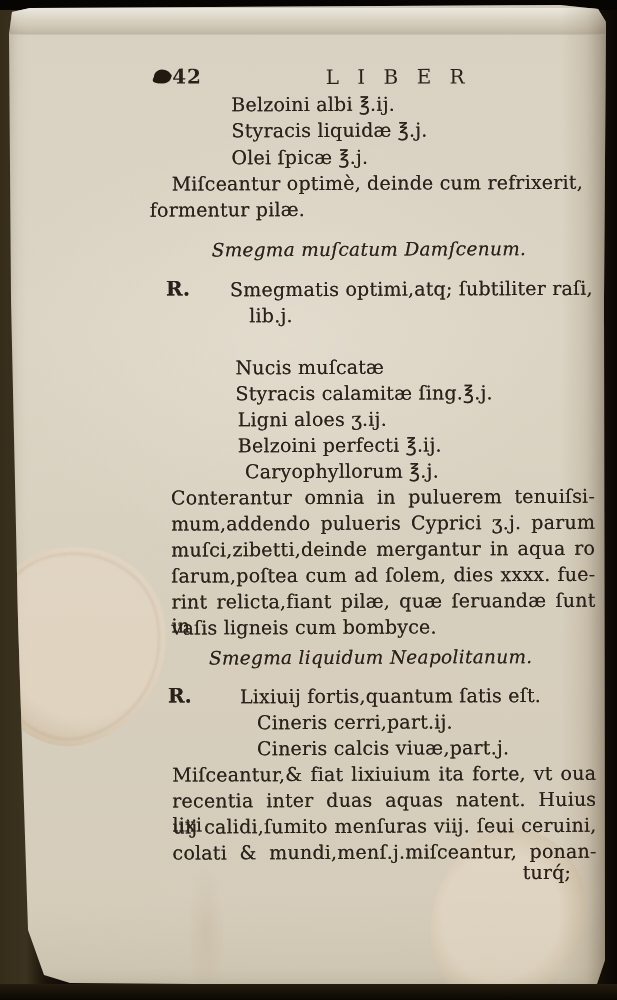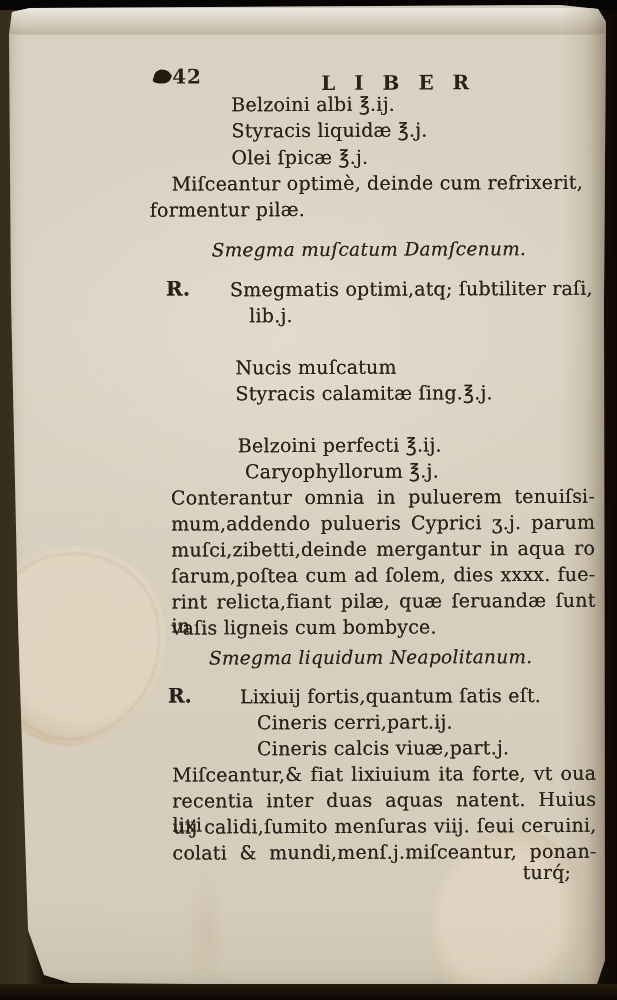--- a/index.html
+++ b/index.html
@@ -42,22 +42,22 @@
   .line{position:absolute;font-size:19px;line-height:24px;white-space:nowrap;
         letter-spacing:.2px;text-shadow:0 0 .5px rgba(42,32,22,.75);}
   .jline{white-space:normal;width:424px;left:171px;text-align:justify;text-align-last:justify;}
   .jlast{text-align-last:left;}
   .head-row{position:absolute;top:64px;left:0;width:100%;height:26px;}
   .pagenum{position:absolute;left:156px;top:0;display:flex;align-items:center;
         font-size:20px;font-weight:bold;letter-spacing:1px;}
   .blot{display:inline-block;width:17px;height:14px;margin-right:1px;background:#221a10;
         border-radius:55% 45% 60% 40%;transform:rotate(18deg);
         box-shadow:-3px 4px 0 -3px #221a10,4px -2px 0 -4px #221a10;}
-  .runtitle{position:absolute;left:300px;top:7px;width:200px;text-align:center;
-        font-size:20px;font-weight:bold;letter-spacing:6px;}
+  .runtitle{position:absolute;left:300px;top:1px;width:200px;text-align:center;
+        font-size:20px;font-weight:normal;letter-spacing:6px;}
   .rtitle{font-style:italic;font-size:18.5px;position:absolute;left:120px;width:500px;
         text-align:center;white-space:nowrap;letter-spacing:.3px;text-shadow:0 0 .5px rgba(42,32,22,.7);}
   .rx{font-weight:bold;font-size:20px;}
 </style>
 </head>
 <body>
 
 <div class="scan">
   <div class="paper">
     <div class="edge-band"></div>
@@ -80,22 +80,23 @@
     <div class="line" style="top:92px;left:233px">Belzoini albi  ℥.ij.</div>
     <div class="line" style="top:118px;left:233px">Styracis liquidæ  ℥.j.</div>
     <div class="line" style="top:145px;left:233px">Olei ſpicæ  ℥.j.</div>
     <div class="line" style="top:171px;left:173px">Miſceantur optimè, deinde cum refrixerit,</div>
     <div class="line" style="top:197px;left:151px">formentur pilæ.</div>
 
     <div class="rtitle" style="top:239px">Smegma muſcatum Damſcenum.</div>
     <div class="line rx" style="top:276px;left:167px">R.</div>
     <div class="line" style="top:277px;left:231px">Smegmatis optimi,atq; ſubtiliter raſi,</div>
     <div class="line" style="top:303px;left:250px">lib.j.</div>
-    <div class="line" style="top:355px;left:236px">Nucis muſcatum</div>
+    <div class="line" style="top:355px;left:236px">Nucis muſcatæ</div>
     <div class="line" style="top:381px;left:236px">Styracis calamitæ  ſing.℥.j.</div>
+    <div class="line" style="top:407px;left:238px">Ligni aloes  ʒ.ij.</div>
     <div class="line" style="top:459px;left:245px">Caryophyllorum  ℥.j.</div>
     <div class="line" style="top:433px;left:238px">Belzoini perfecti  ℥.ij.</div>
     <div class="line jline" style="top:485px">Conterantur omnia in puluerem tenuiſsi-</div>
     <div class="line jline" style="top:511px">mum,addendo pulueris Cyprici ʒ.j. parum</div>
     <div class="line jline" style="top:537px">muſci,zibetti,deinde mergantur in aqua ro</div>
     <div class="line jline" style="top:563px">ſarum,poſtea cum ad ſolem, dies xxxx. fue-</div>
     <div class="line jline" style="top:589px">rint relicta,fiant pilæ, quæ ſeruandæ ſunt in</div>
     <div class="line jline jlast" style="top:615px">vaſis ligneis cum bombyce.</div>
 
     <div class="rtitle" style="top:647px">Smegma liquidum Neapolitanum.</div>

